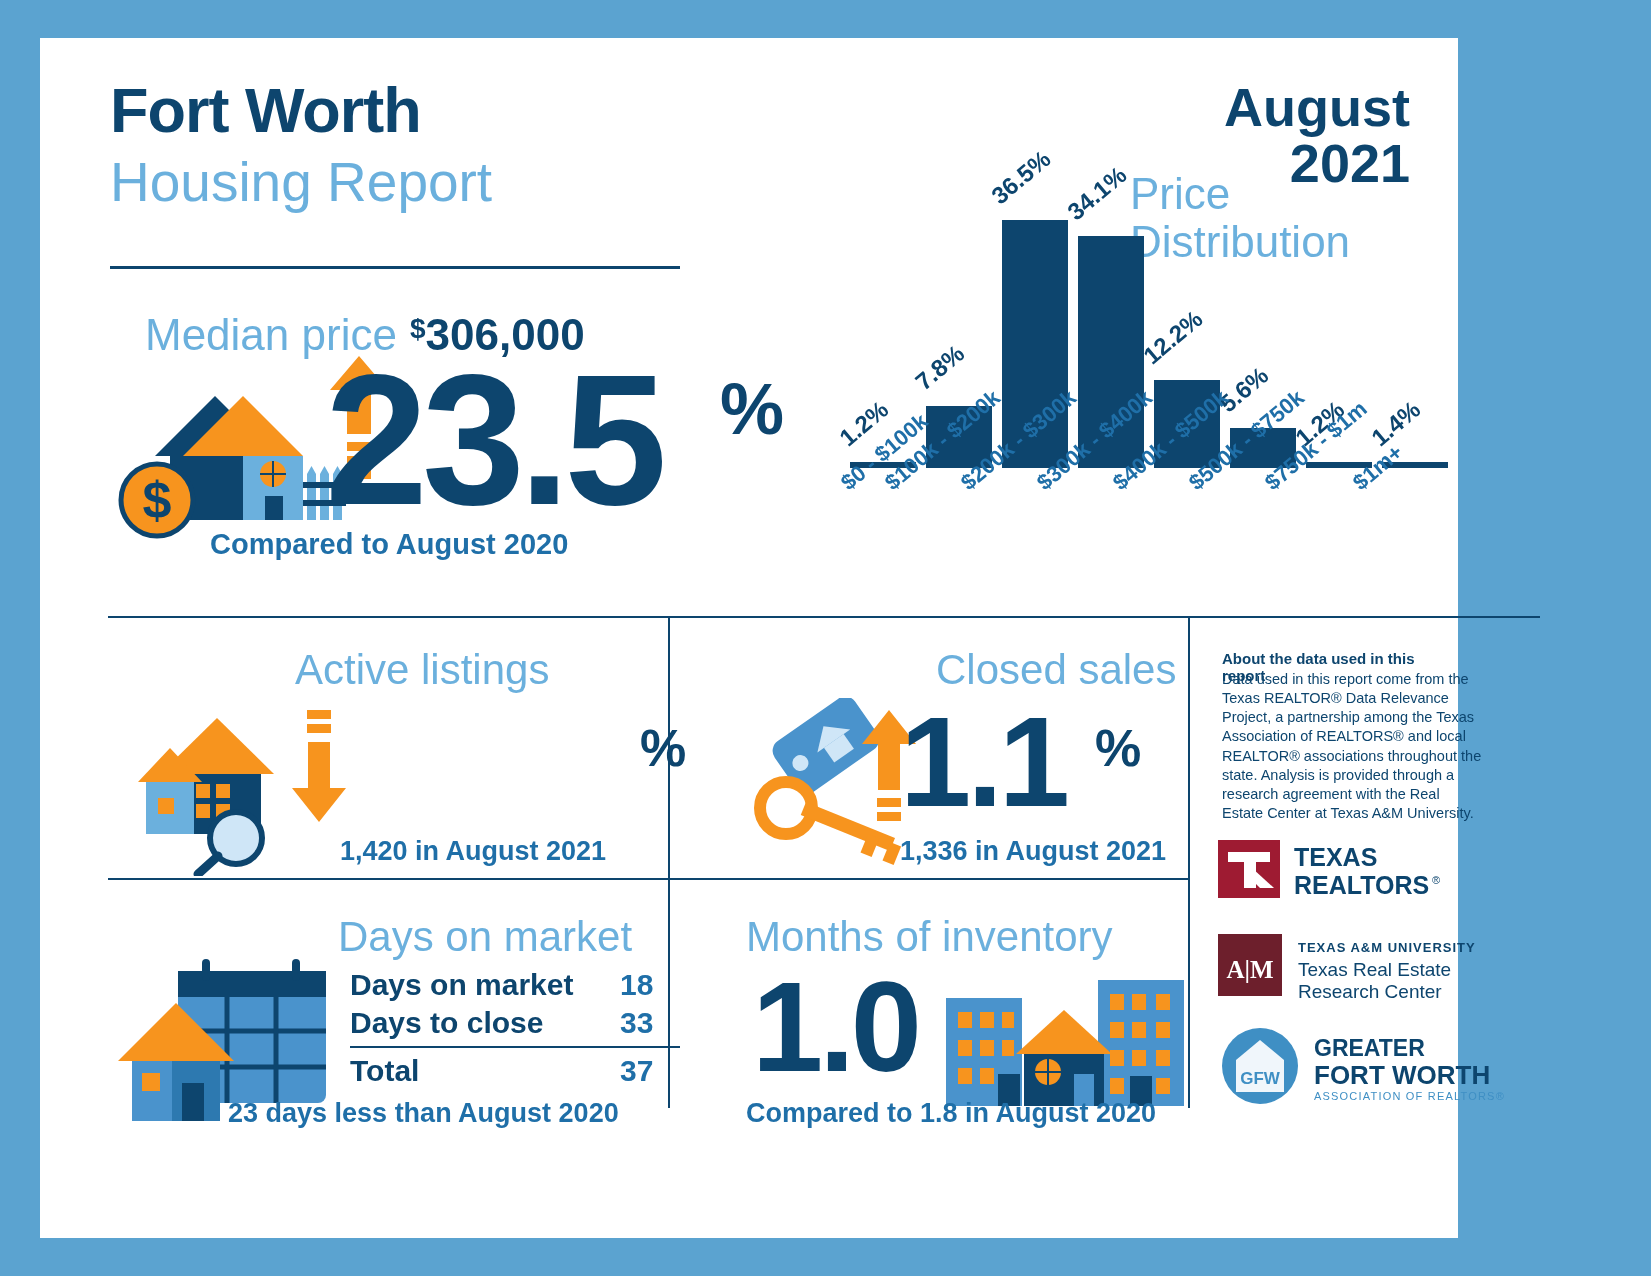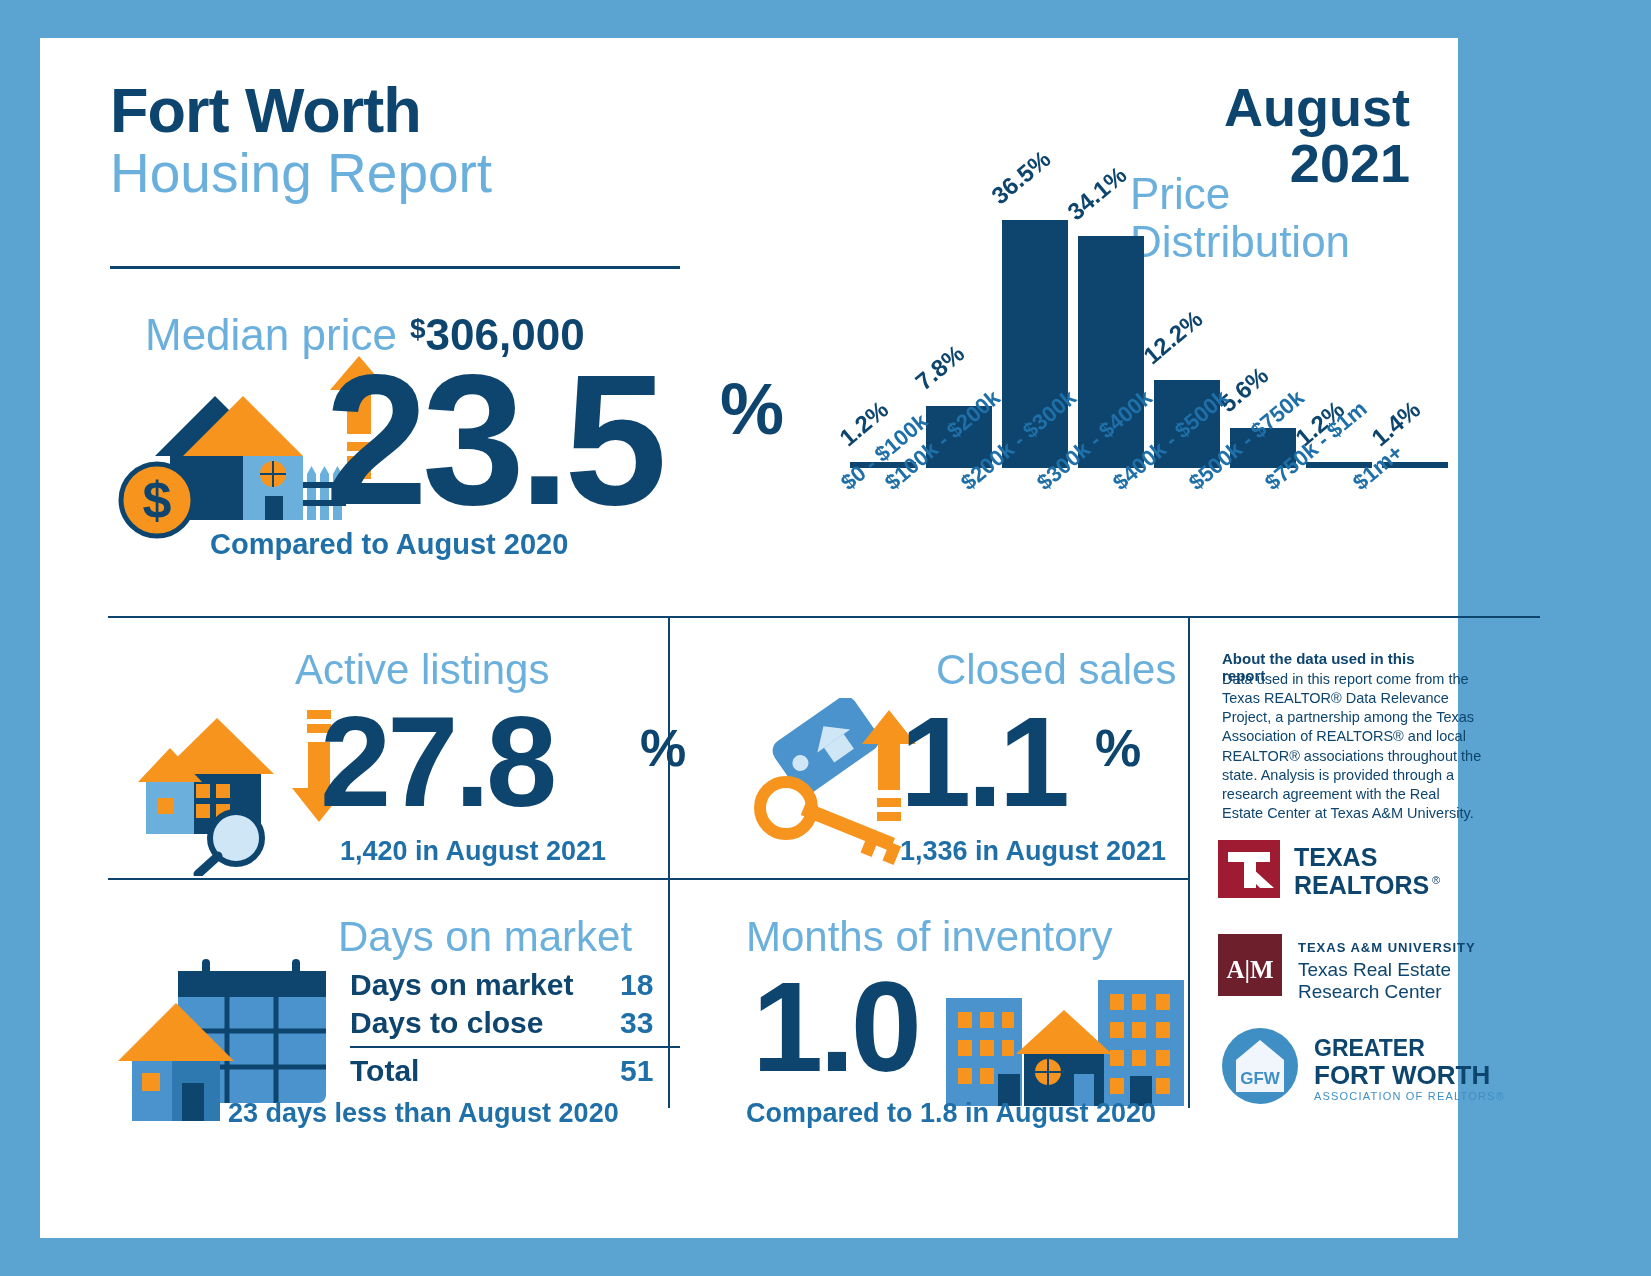--- a/index.html
+++ b/index.html
@@ -11,21 +11,21 @@
   }
   .page{
     position:absolute;
     left:40px;top:38px;
     width:1418px;height:1200px;
     background:#ffffff;
   }
   
   .title-block{position:absolute;left:70px;top:40px;width:640px;}
   .t1{font-size:63px;font-weight:bold;color:#0d456e;letter-spacing:-1px;line-height:1.02;}
-  .t2{font-size:55px;font-weight:400;color:#6bb0dd;letter-spacing:0px;line-height:1.05;margin-top:3px;}
+  .t2{font-size:55px;font-weight:400;color:#6bb0dd;letter-spacing:0px;line-height:1.05;margin-top:12px;}
   .rule{position:absolute;left:70px;top:228px;width:570px;height:3px;background:#0d456e;}
 
   .month{position:absolute;right:48px;top:42px;text-align:right;font-size:54px;font-weight:bold;color:#0d456e;line-height:1.03;}
 
   .price-dist{position:absolute;left:1090px;top:132px;width:300px;font-size:44px;color:#6bb0dd;line-height:1.08;}
 
   
   .median-label{position:absolute;left:105px;top:272px;font-size:44px;color:#6bb0dd;}
   .median-val{position:absolute;left:370px;top:272px;font-size:44px;font-weight:bold;color:#0d456e;}
   .median-val .dollar{font-size:28px;vertical-align:12px;}
@@ -191,21 +191,20 @@
     <circle cx="118" cy="132" r="26" fill="#cfe6f7" stroke="#0d456e" stroke-width="6"></circle>
     <line x1="100" y1="150" x2="80" y2="168" stroke="#0d456e" stroke-width="9" stroke-linecap="round"></line>
   </svg>
 
   <svg style="position:absolute;left:250px;top:672px;width:56px;height:120px;">
     <rect x="17" y="0" width="24" height="9" fill="#f7941e"></rect>
     <rect x="17" y="14" width="24" height="9" fill="#f7941e"></rect>
     <polygon points="29,112 56,78 40,78 40,32 18,32 18,78 2,78" fill="#f7941e"></polygon>
   </svg>
 
-  <div class="q-big" style="left:280px;top:660px;">27.8</div>
   <div class="q-pct" style="left:600px;top:680px;">%</div>
   <div class="q-sub" style="left:288px;top:798px;margin-left:12px;">1,420 in August 2021</div>
 
   <div class="q-title" style="left:896px;top:608px;">Closed sales</div>
 
   <svg style="position:absolute;left:700px;top:660px;width:190px;height:170px;">
     <g transform="rotate(-35 90 48)">
       <rect x="38" y="14" width="98" height="62" rx="12" fill="#4a93cc"></rect>
       <circle cx="56" cy="45" r="8" fill="#cfe6f7"></circle>
       <polygon points="96,28 76,46 116,46" fill="#cfe6f7"></polygon>
@@ -246,21 +245,21 @@
     <rect x="32" y="130" width="18" height="18" fill="#f7941e"></rect>
     <rect x="72" y="140" width="22" height="38" fill="#0d456e"></rect>
   </svg>
 
   <div class="dom-row" style="left:310px;top:930px;">Days on market</div>
   <div class="dom-val" style="left:580px;top:930px;">18</div>
   <div class="dom-row" style="left:310px;top:968px;">Days to close</div>
   <div class="dom-val" style="left:580px;top:968px;">33</div>
   <div class="dom-rule" style="left:310px;top:1008px;width:330px;"></div>
   <div class="dom-row" style="left:310px;top:1016px;">Total</div>
-  <div class="dom-val" style="left:580px;top:1016px;">51</div>
+  <div class="dom-val" style="left:580px;top:1016px;">37</div>
   <div class="q-sub" style="left:188px;top:1060px;">23 days less than August 2020</div>
 
   <div class="q-title" style="left:706px;top:875px;">Months of inventory</div>
   <div class="q-big" style="left:712px;top:925px;">1.0</div>
 
   <svg style="position:absolute;left:900px;top:928px;width:250px;height:140px;">
     <rect x="6" y="32" width="76" height="108" fill="#4a93cc"></rect>
     <g fill="#f7941e">
       <rect x="18" y="46" width="14" height="16"></rect>
         <rect x="40" y="46" width="14" height="16"></rect>

